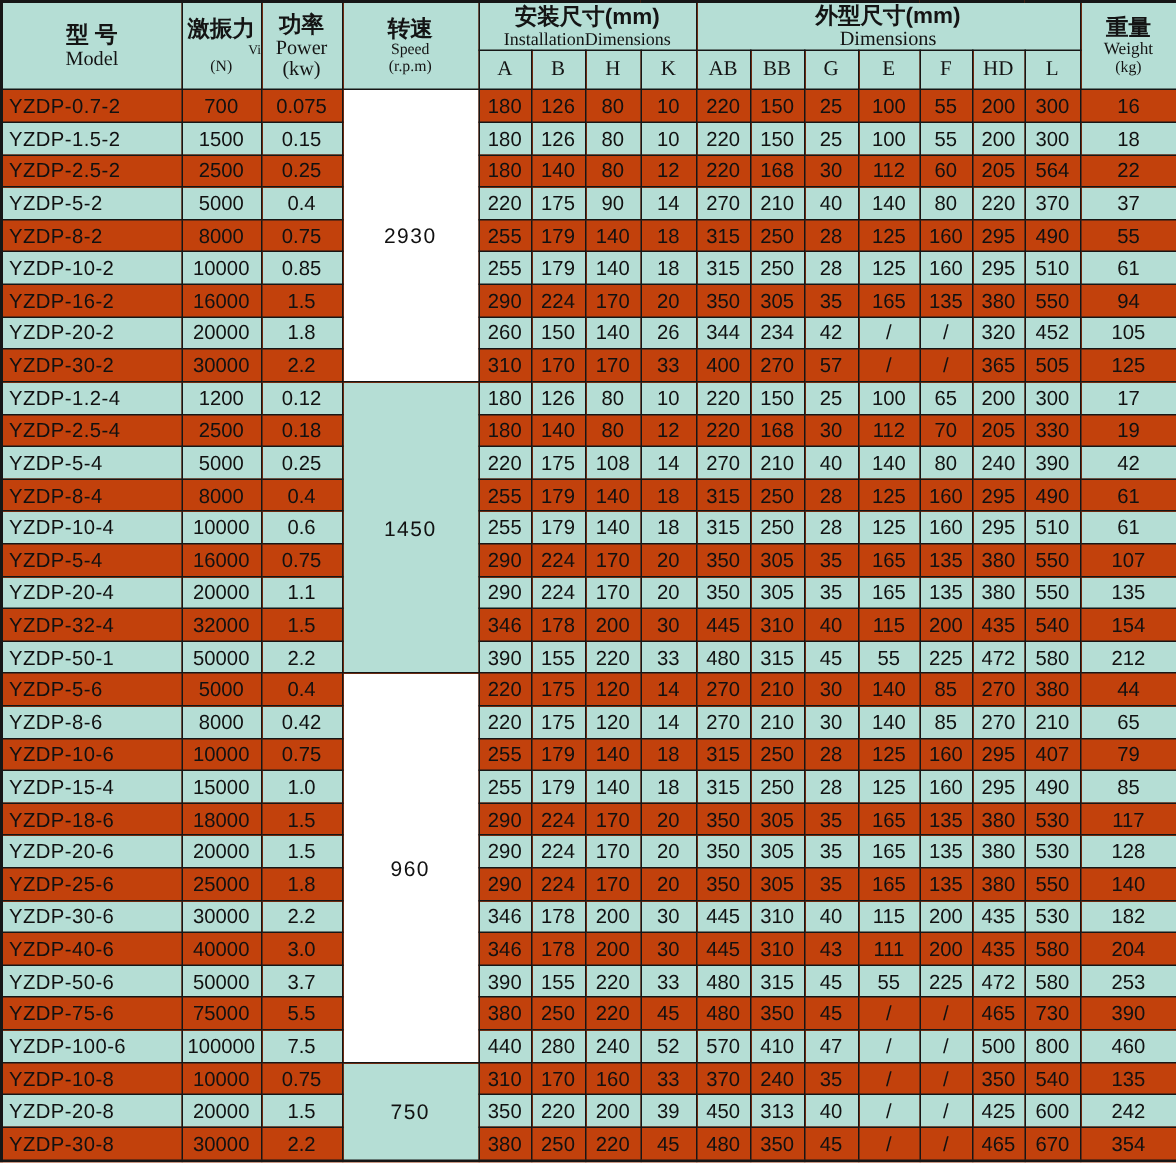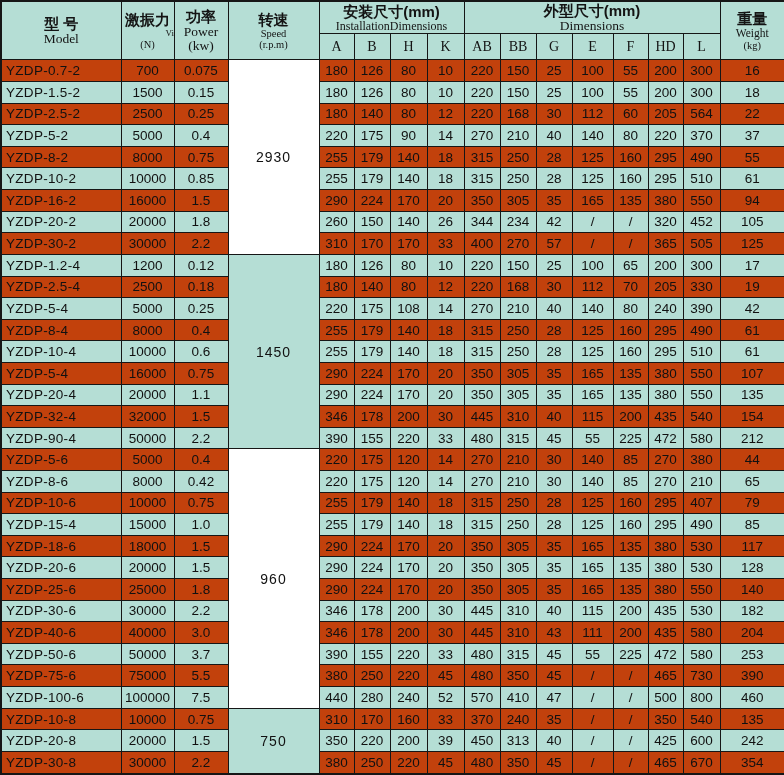--- a/index.html
+++ b/index.html
@@ -381,21 +381,21 @@
           <td>445</td>
           <td>310</td>
           <td>40</td>
           <td>115</td>
           <td>200</td>
           <td>435</td>
           <td>540</td>
           <td>154</td>
         </tr>
         <tr>
-          <td class="model t">YZDP-90-4</td>
+          <td class="model t">YZDP-50-1</td>
           <td class="t">50000</td>
           <td class="t">2.2</td>
           <td class="t">390</td>
           <td class="t">155</td>
           <td class="t">220</td>
           <td class="t">33</td>
           <td class="t">480</td>
           <td class="t">315</td>
           <td class="t">45</td>
           <td class="t">55</td>

